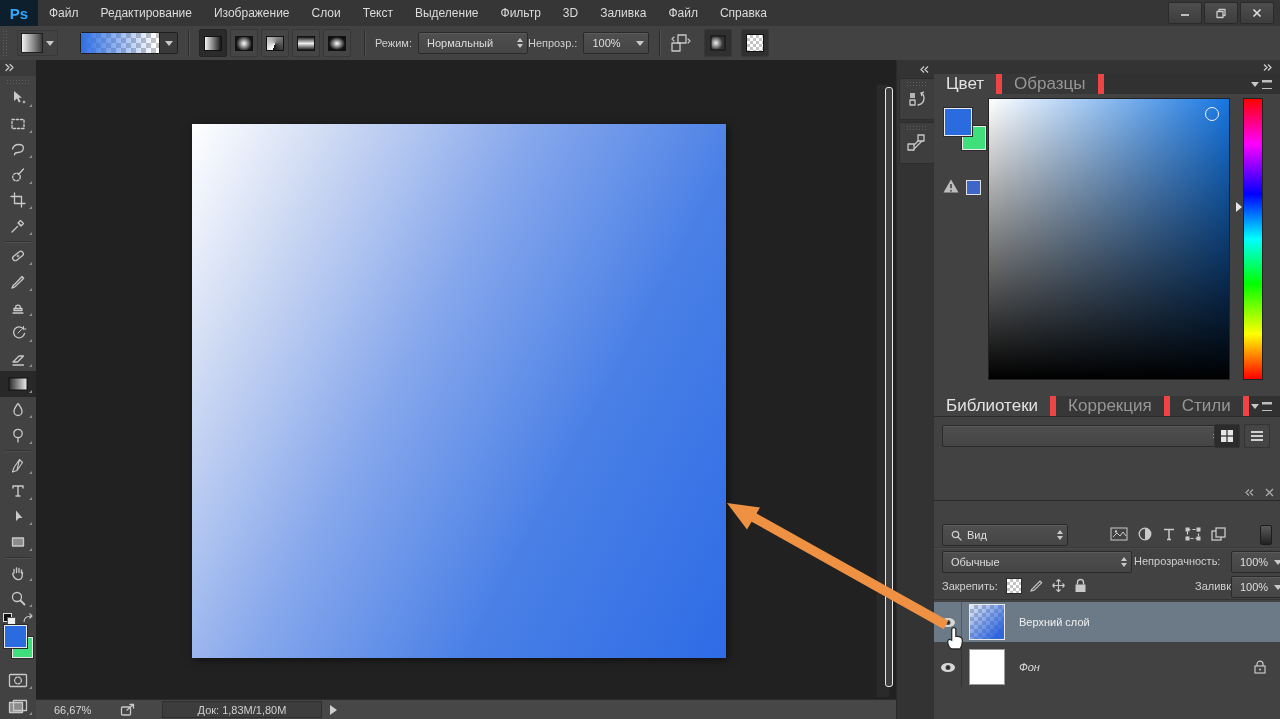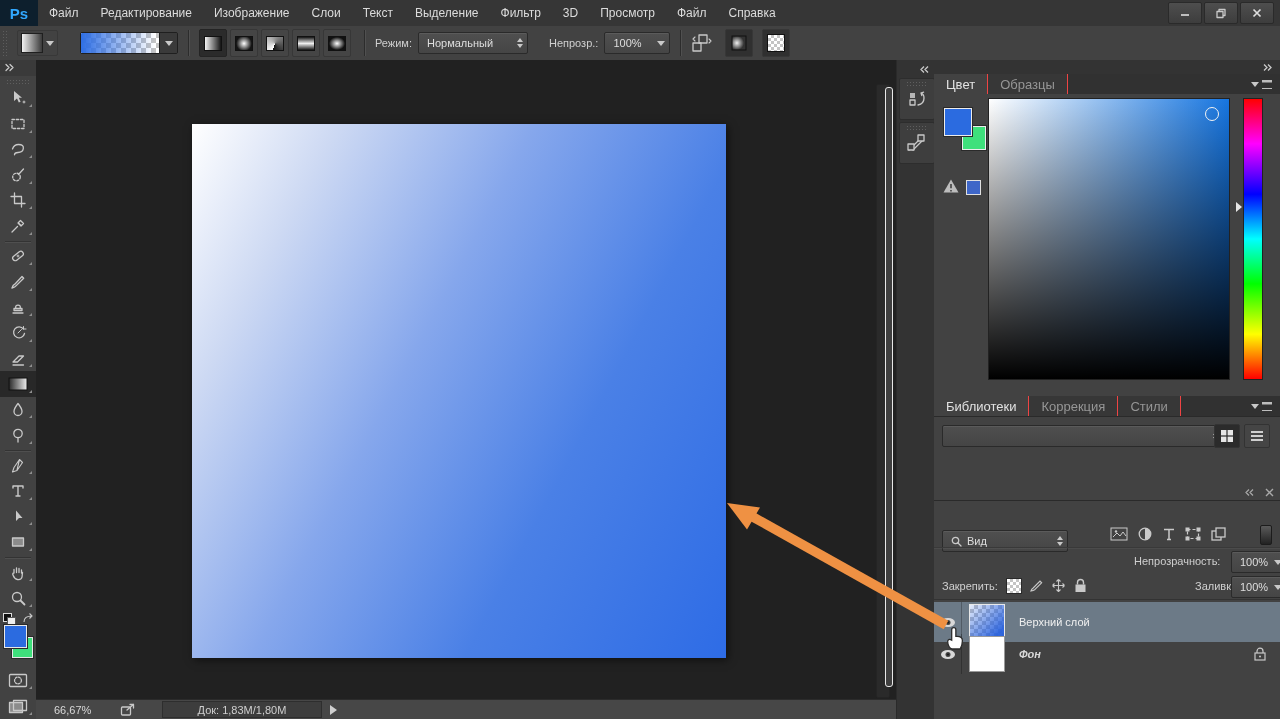--- a/index.html
+++ b/index.html
@@ -99,21 +99,21 @@
   
   .ministrip{left:896px;top:60px;width:38px;height:659px;background:#333333;border-left:1px solid #2a2a2a;border-right:1px solid #2a2a2a;}
   .ministrip .collapse{position:absolute;right:5px;top:5px;}
   .mini-cell{position:absolute;left:2px;width:34px;height:40px;background:#3e3e3e;border:1px solid #2d2d2d;border-radius:2px;
              display:flex;flex-direction:column;align-items:center;}
 
   
   .rightcol{left:934px;top:60px;width:346px;height:659px;background:#424242;}
   .topstrip{position:absolute;left:0;top:0;width:346px;height:14px;background:#333;border-bottom:1px solid #2a2a2a;}
   .tabrow{position:absolute;left:0;width:346px;height:20px;background:#313131;display:flex;align-items:flex-end;}
-  .ptab{height:20px;display:flex;align-items:center;padding:0 12px;font-size:13px;color:#969696;background:#373737;border-right:1px solid #ef4444;}
+  .ptab{height:20px;display:flex;align-items:center;padding:0 12px;font-size:17px;color:#969696;background:#373737;border-right:6px solid #ef4444;}
   .ptab.active{background:#424242;color:#e2e2e2;}
   .pmenu{margin-left:auto;margin-right:8px;margin-bottom:5px;display:flex;align-items:center;gap:3px;}
   .pmenu .lines{width:10px;height:7px;border-top:1.5px solid #bdbdbd;border-bottom:1.5px solid #bdbdbd;box-shadow:inset 0 2.7px 0 -1.2px #bdbdbd;}
 
   
   .color-content{position:absolute;left:0;top:34px;width:346px;height:302px;background:#424242;}
   .cp-fg{position:absolute;left:10px;top:14px;width:26px;height:26px;background:#2b6be0;border:1px solid #ececec;box-shadow:0 0 0 1px #2a2a2a;z-index:2;}
   .cp-bg{position:absolute;left:28px;top:32px;width:22px;height:22px;background:#3fe07c;border:1px solid #ececec;box-shadow:0 0 0 1px #2a2a2a;}
   .cp-warn-sw{position:absolute;left:32px;top:86px;width:13px;height:13px;background:#3e66c8;border:1px solid #e0e0e0;}
   .color-field{position:absolute;left:54px;top:4px;width:240px;height:280px;border:1px solid #222;
@@ -160,21 +160,21 @@
 <div class="abs menubar">
   <div class="ps-logo">Ps</div>
   <div class="menu-item">Файл</div>
   <div class="menu-item">Редактирование</div>
   <div class="menu-item">Изображение</div>
   <div class="menu-item">Слои</div>
   <div class="menu-item">Текст</div>
   <div class="menu-item">Выделение</div>
   <div class="menu-item">Фильтр</div>
   <div class="menu-item">3D</div>
-  <div class="menu-item">Просмотр</div>
+  <div class="menu-item">Заливка</div>
   <div class="menu-item">Файл</div>
   <div class="menu-item">Справка</div>
   <div class="win-controls">
     <div class="win-btn">
       <svg width="10" height="10">
           <path d="M1 7 H9" stroke="#ddd" stroke-width="1.6"></path>
         </svg>
     </div>
     <div class="win-btn">
       <svg width="11" height="11" class="ic">
@@ -222,21 +222,21 @@
     </div>
   <div class="vsep"></div>
   <span class="ob-label">Режим:</span>
   <div class="select" style="width:96px;">
     <span class="val">Нормальный</span>
     <span class="spin">
         <i class="up"></i>
         <i class="dn"></i>
       </span>
   </div>
-  <span class="ob-label" style="margin-left:21px;">Непрозр.:</span>
+  <span class="ob-label" style="margin-left:0;">Непрозр.:</span>
   <div class="select" style="width:52px;">
     <span class="val">100%</span>
     <span class="dd"></span>
   </div>
   <div class="vsep"></div>
   <div style="margin-right:12px;">
     <svg width="22" height="20" class="ic">
       <rect x="8" y="2" width="8" height="8"></rect>
         <rect x="2" y="10" width="8" height="8"></rect>
       <path d="M18 6 l2 2 -2 2 M4 8 l-2 -2 2 -2" stroke-width="1.1"></path>
@@ -531,21 +531,21 @@
     <div class="ptab">Каналы</div>
     <div class="ptab">Контуры</div>
     <div class="pmenu">
         <span class="caret"></span>
         <span class="lines"></span>
       </div>
   </div>
   <div class="layers-top">
 
     <div class="row-filter">
-      <div class="select" style="position:absolute;left:8px;top:9px;width:112px;">
+      <div class="select" style="position:absolute;left:8px;top:3px;width:112px;">
         <svg width="11" height="11" style="margin-right:5px;" class="ic">
             <circle cx="4.5" cy="4.5" r="3.2"></circle>
             <path d="M7 7 L10 10"></path>
           </svg>
         <span class="val">Вид</span>
         <span class="spin">
             <i class="up"></i>
             <i class="dn"></i>
           </span>
       </div>
@@ -569,20 +569,27 @@
           <rect x="11.5" y="9.5" width="4" height="4" fill="#c9c9c9"></rect>
         </svg>
       <svg class="abs" style="left:277px;top:6px;" width="15" height="14">
           <rect x="1" y="4" width="9" height="9" stroke="#c9c9c9" fill="none" stroke-width="1.3"></rect>
           <rect x="5" y="1" width="9" height="9" fill="#424242" stroke="#c9c9c9" stroke-width="1.3"></rect>
         </svg>
       <div class="red-toggle"></div>
     </div>
 
     <div class="row-blend">
+      <div class="select" style="position:absolute;left:8px;top:3px;width:176px;">
+        <span class="val">Обычные</span>
+        <span class="spin">
+            <i class="up"></i>
+            <i class="dn"></i>
+          </span>
+      </div>
       <span class="lp-label" style="left:200px;">Непрозрачность:</span>
       <div class="select" style="position:absolute;left:297px;top:3px;width:42px;">
         <span class="val">100%</span>
         <span class="dd"></span>
       </div>
     </div>
 
     <div class="row-lock">
       <span class="lp-label" style="left:8px;">Закрепить:</span>
       <span class="lk-ic checker-sm" style="left:72px;width:14px;height:14px;display:block;border:1px solid #2a2a2a;"></span>
@@ -608,21 +615,21 @@
         <div class="eye-cell">
           <svg width="16" height="11">
               <ellipse cx="8" cy="5.5" rx="7" ry="4.6" fill="#d8d8d8"></ellipse>
               <circle cx="8" cy="5.5" r="2.5" fill="#424242"></circle>
               <circle cx="8" cy="5.5" r="1.1" fill="#1a1a1a"></circle>
             </svg>
         </div>
         <div class="thumb grad"></div>
         <span class="layer-name">Верхний слой</span>
       </div>
-      <div class="layer-row" style="top:34px;font-weight:bold;">
+      <div class="layer-row" style="top:47px;">
         <div class="eye-cell">
           <svg width="16" height="11">
               <ellipse cx="8" cy="5.5" rx="7" ry="4.6" fill="#d8d8d8"></ellipse>
               <circle cx="8" cy="5.5" r="2.5" fill="#424242"></circle>
               <circle cx="8" cy="5.5" r="1.1" fill="#1a1a1a"></circle>
             </svg>
         </div>
         <div class="thumb white"></div>
         <span class="layer-name italic">Фон</span>
         <svg class="layer-lock" width="12" height="14">

